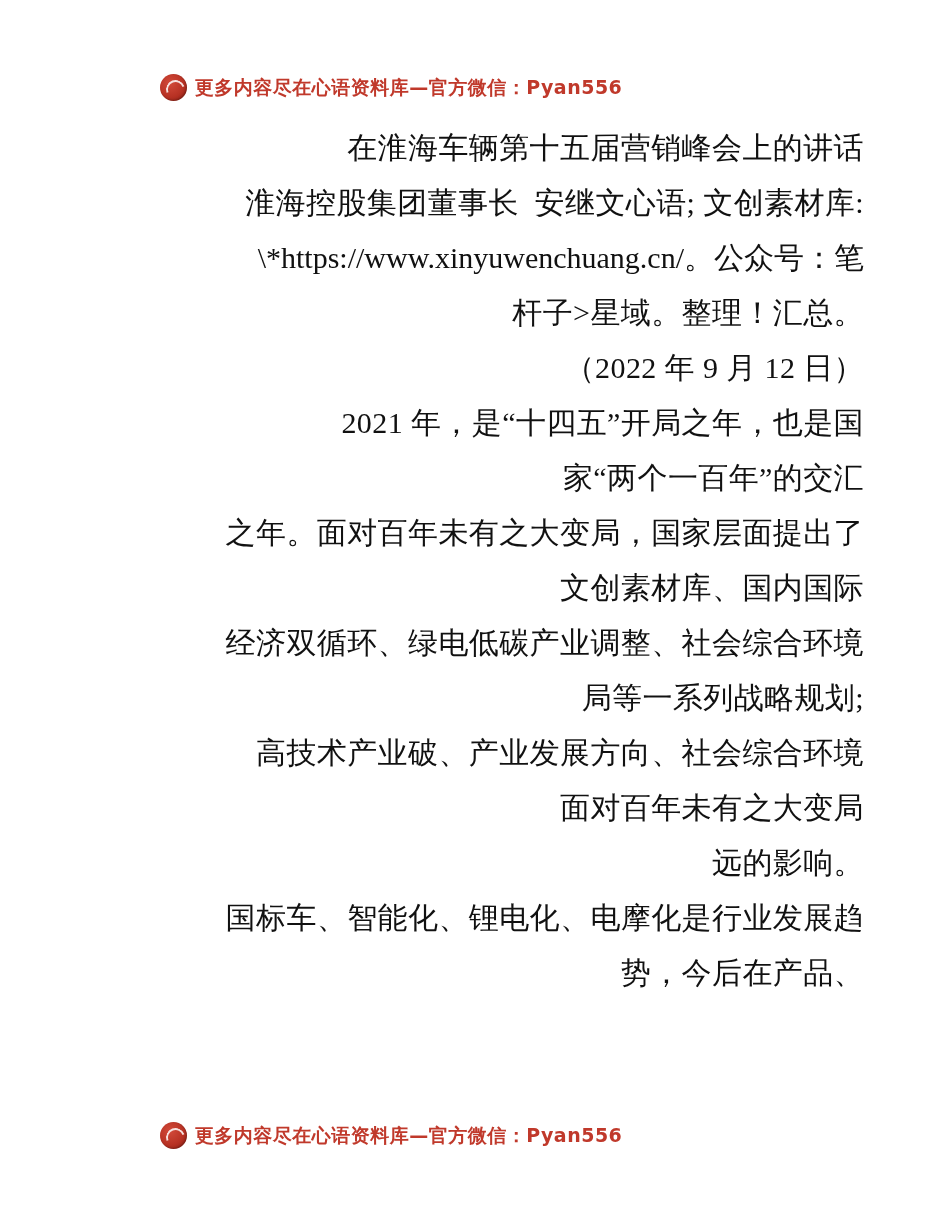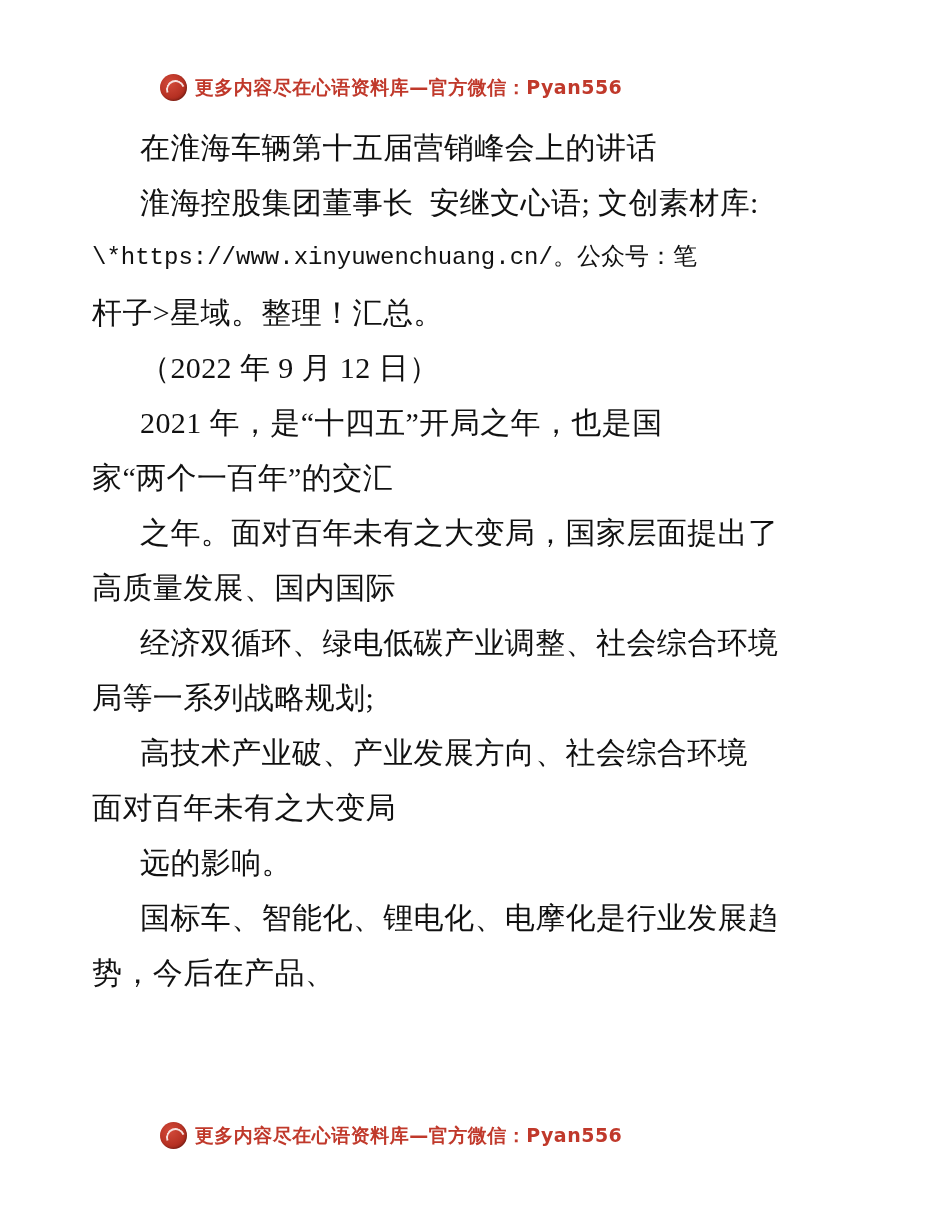--- a/index.html
+++ b/index.html
@@ -74,27 +74,28 @@
     top: 120px;
     width: 772px;
   }
 
   .line {
     font-size: 30px;
     line-height: 55px;
     letter-spacing: 0.4px;
     white-space: pre;
     color: #111111;
+    text-align: right;
   }
   .indent {
     padding-left: 48px;
   }
   .mono {
-    font-family: Liberation Mono, monospace;
-    font-size: 24px;
+    font-family: Liberation Serif, serif;
+    font-size: 30px;
     letter-spacing: 0px;
   }
 </style>
 </head>
 <body>
 
 <div class="page">
 
   <div class="watermark top">
     <span class="wm-logo"></span>
@@ -103,21 +104,21 @@
 
   <div class="doc">
     <div class="line indent">在淮海车辆第十五届营销峰会上的讲话</div>
     <div class="line indent">淮海控股集团董事长  安继文心语; 文创素材库:</div>
     <div class="line mono">\*https://www.xinyuwenchuang.cn/。公众号：笔</div>
     <div class="line">杆子&gt;星域。整理！汇总。</div>
     <div class="line indent">（2022 年 9 月 12 日）</div>
     <div class="line indent">2021 年，是“十四五”开局之年，也是国</div>
     <div class="line">家“两个一百年”的交汇</div>
     <div class="line indent">之年。面对百年未有之大变局，国家层面提出了</div>
-    <div class="line">高质量发展、国内国际</div>
+    <div class="line">文创素材库、国内国际</div>
     <div class="line indent">经济双循环、绿电低碳产业调整、社会综合环境</div>
     <div class="line">局等一系列战略规划;</div>
     <div class="line indent">高技术产业破、产业发展方向、社会综合环境</div>
     <div class="line">面对百年未有之大变局</div>
     <div class="line indent">远的影响。</div>
     <div class="line indent">国标车、智能化、锂电化、电摩化是行业发展趋</div>
     <div class="line">势，今后在产品、</div>
   </div>
 
   <div class="watermark bottom">

